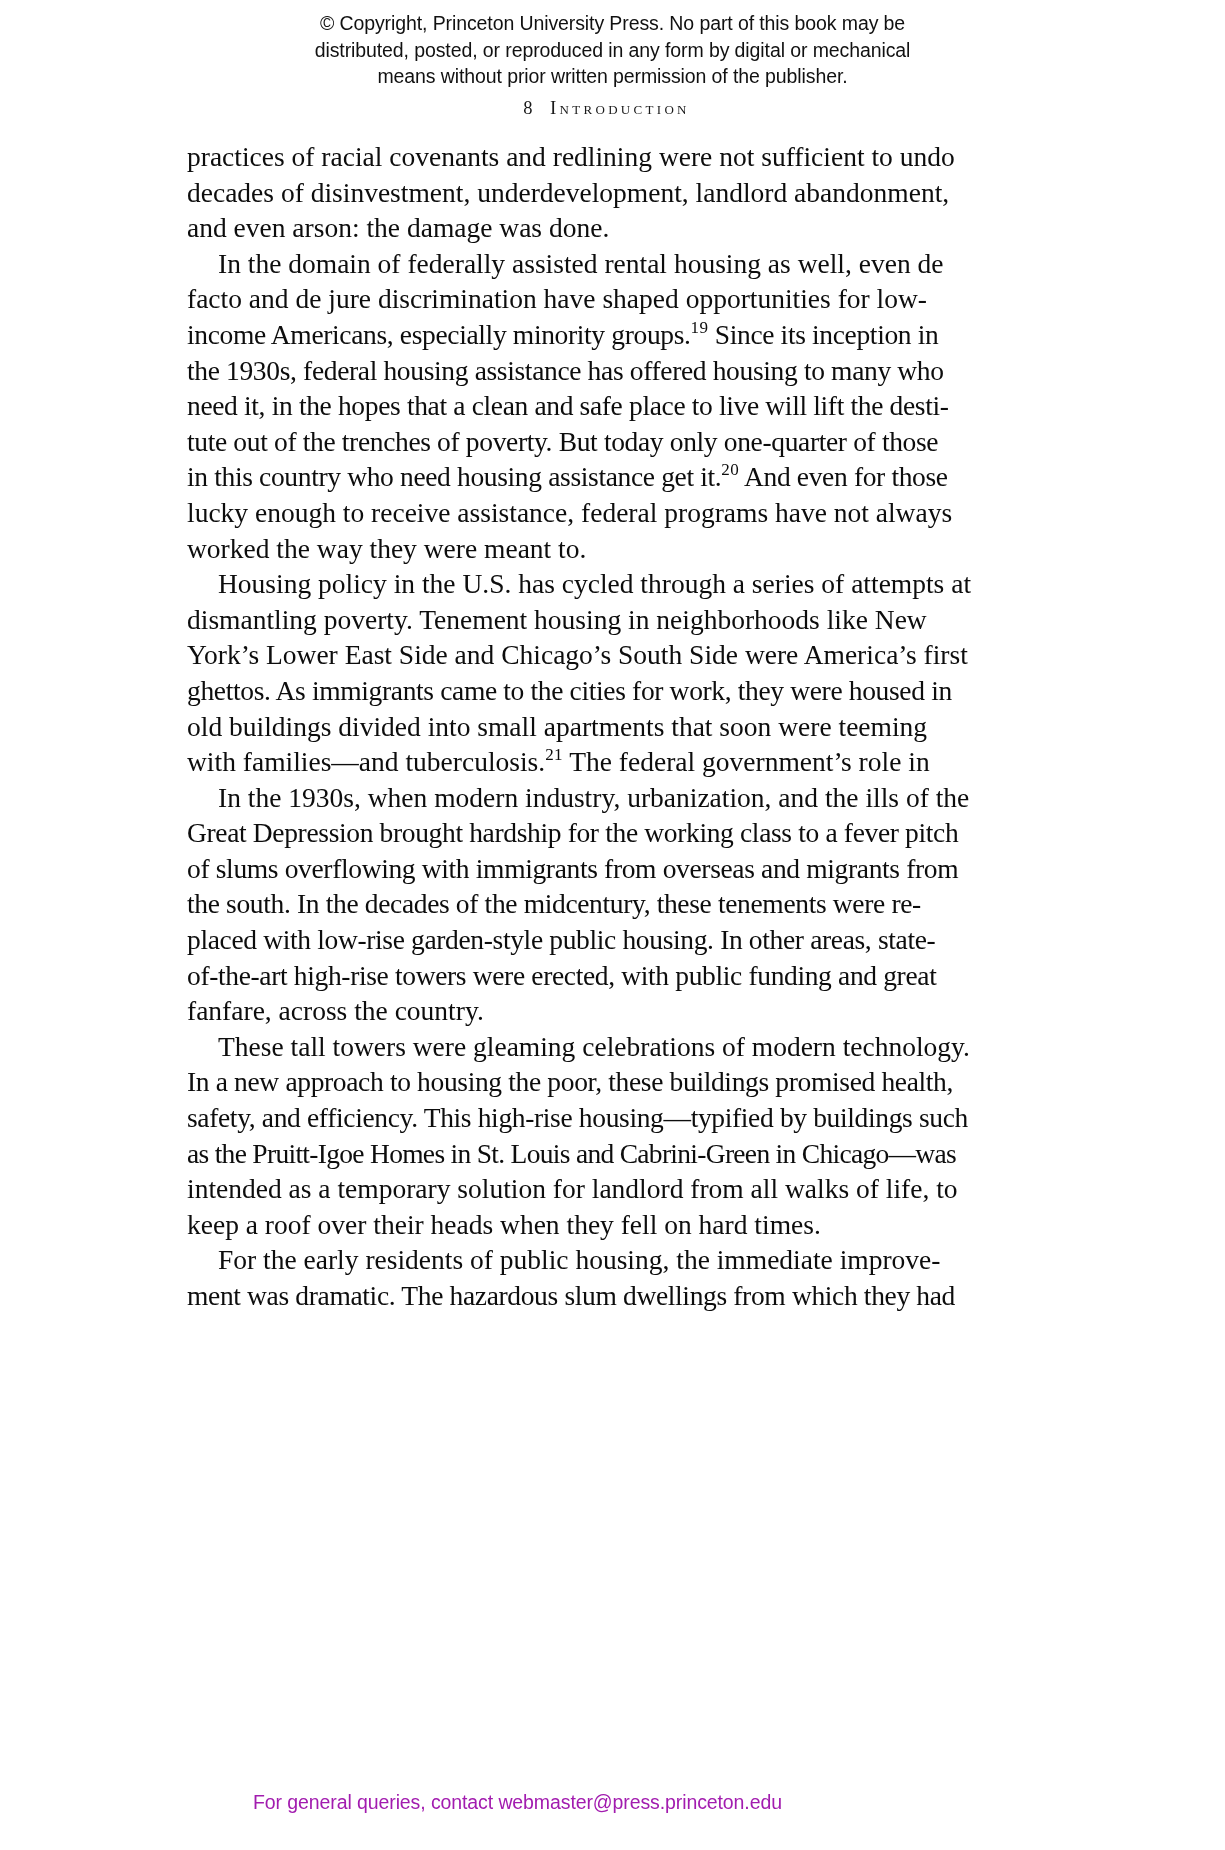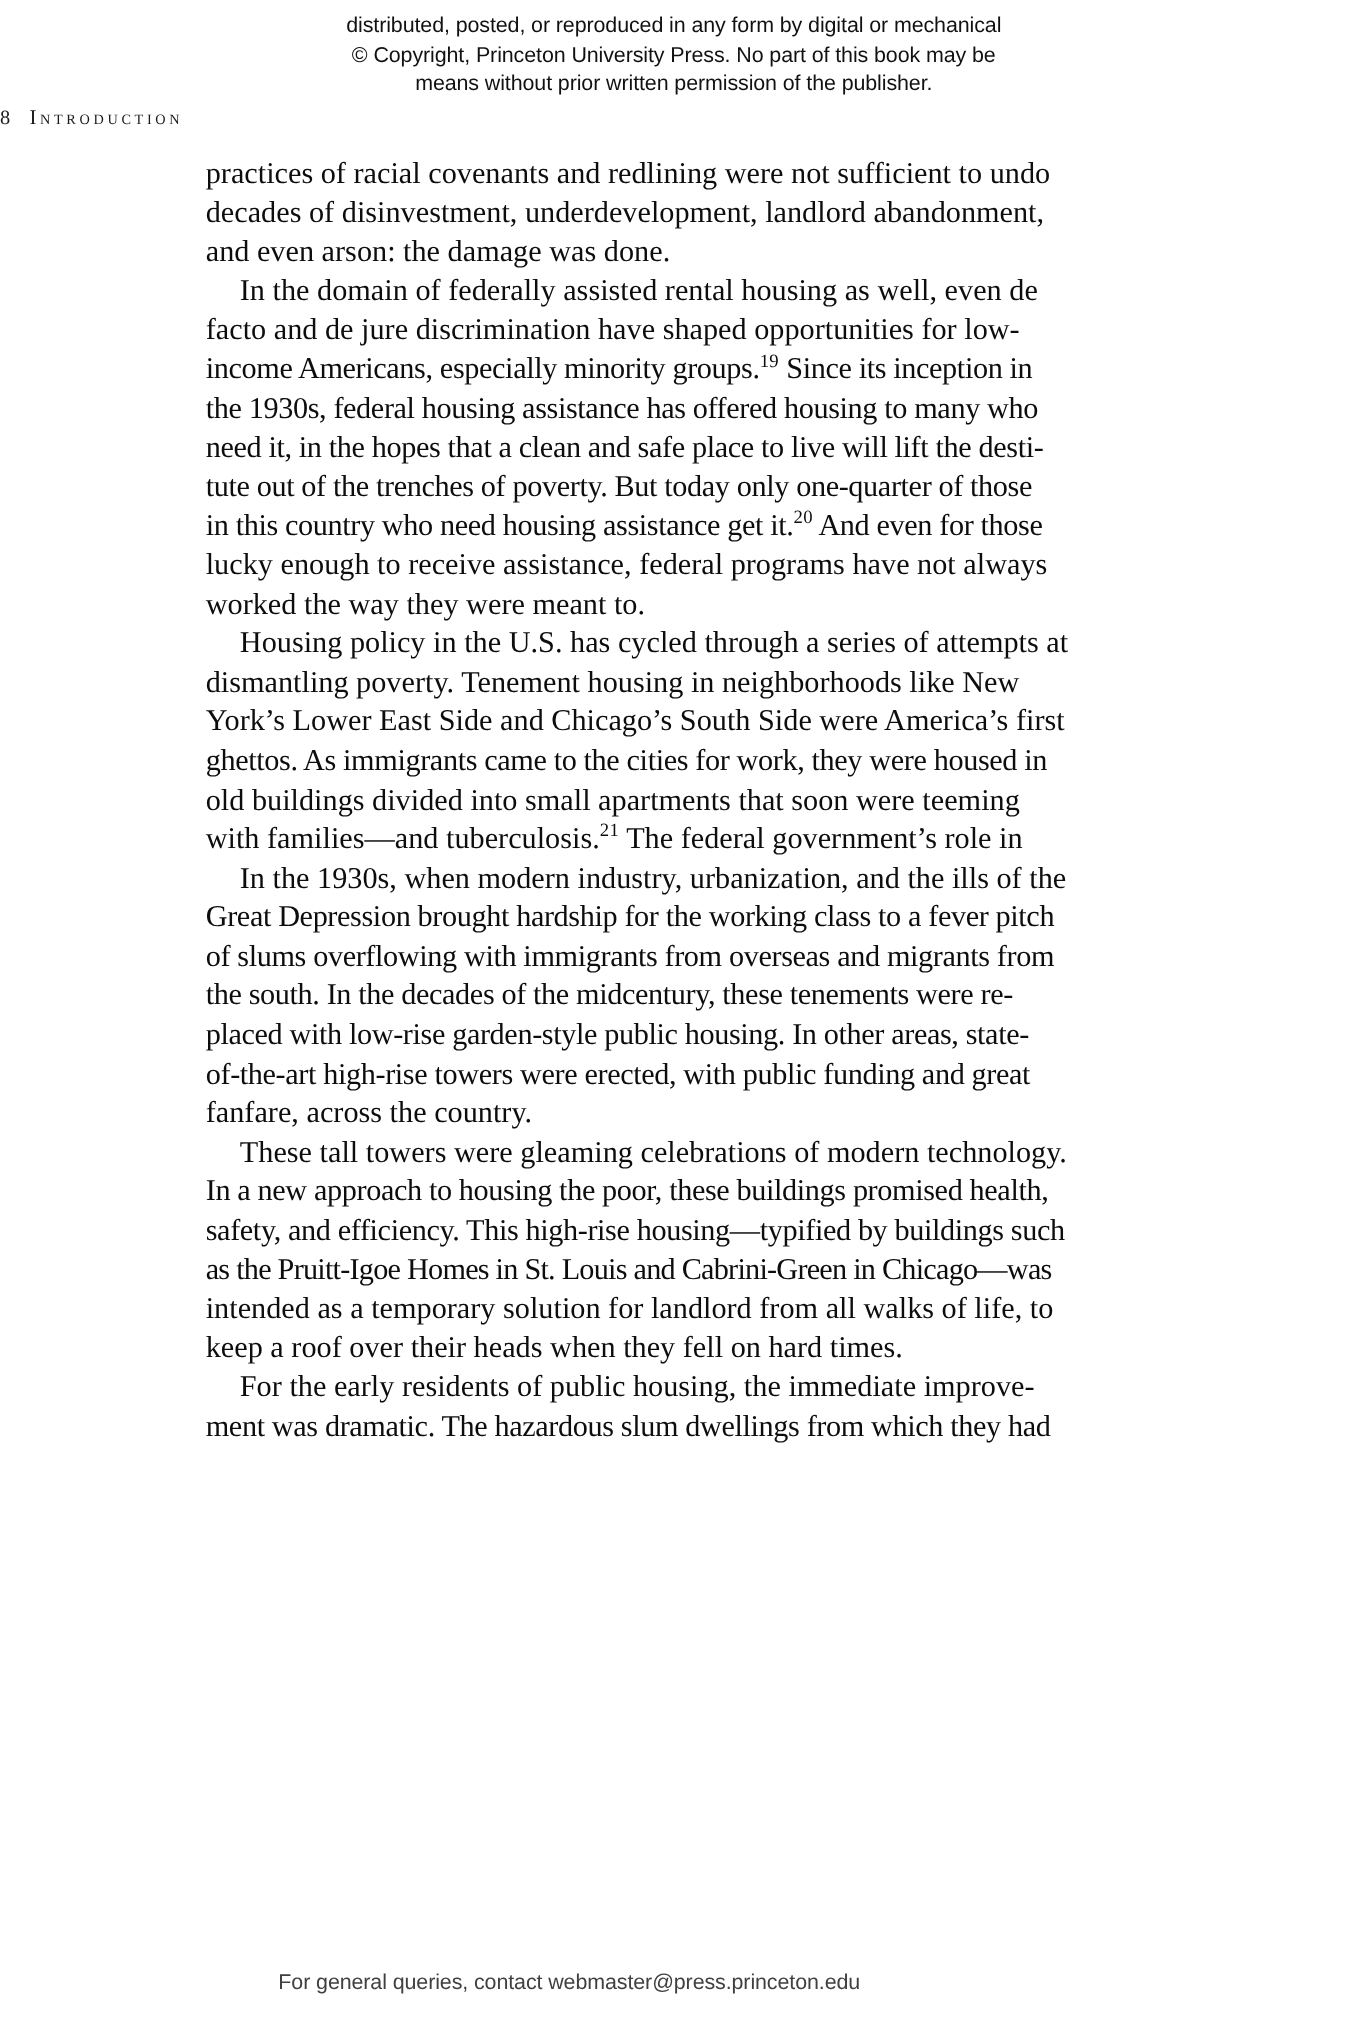--- a/index.html
+++ b/index.html
@@ -33,21 +33,21 @@
     display: block;
     white-space: pre;
   }
 
   
   .running-head {
     position: absolute;
     left: 0;
     top: 97px;
     width: 1213px;
-    text-align: left;
+    text-align: center;
     font-size: 17.5px;
     color: #1a1a1a;
   }
   .running-head .folio {
     font-size: 18.5px;
     letter-spacing: 0.5px;
   }
   .running-head .rh-gap {
     display: inline-block;
     width: 17px;
@@ -105,30 +105,30 @@
 
   
   .footer-query {
     position: absolute;
     left: 0;
     top: 1791px;
     width: 1035px;
     text-align: center;
     font-family: "Liberation Sans", "DejaVu Sans", sans-serif;
     font-size: 19.5px;
-    color: #404040;
+    color: #a21caf;
     letter-spacing: -0.1px;
   }
 </style>
 </head>
 <body>
 
 <div class="copyright-notice">
+  <span class="cr-line">© Copyright, Princeton University Press. No part of this book may be</span>
   <span class="cr-line">distributed, posted, or reproduced in any form by digital or mechanical</span>
-  <span class="cr-line">© Copyright, Princeton University Press. No part of this book may be</span>
   <span class="cr-line">means without prior written permission of the publisher.</span>
 </div>
 
 <div class="running-head">
   <span class="folio">8</span><span class="rh-gap"></span><span class="rh-title">Introduction</span>
 </div>
 
 <div class="text-block">
 
   <p class="para">

